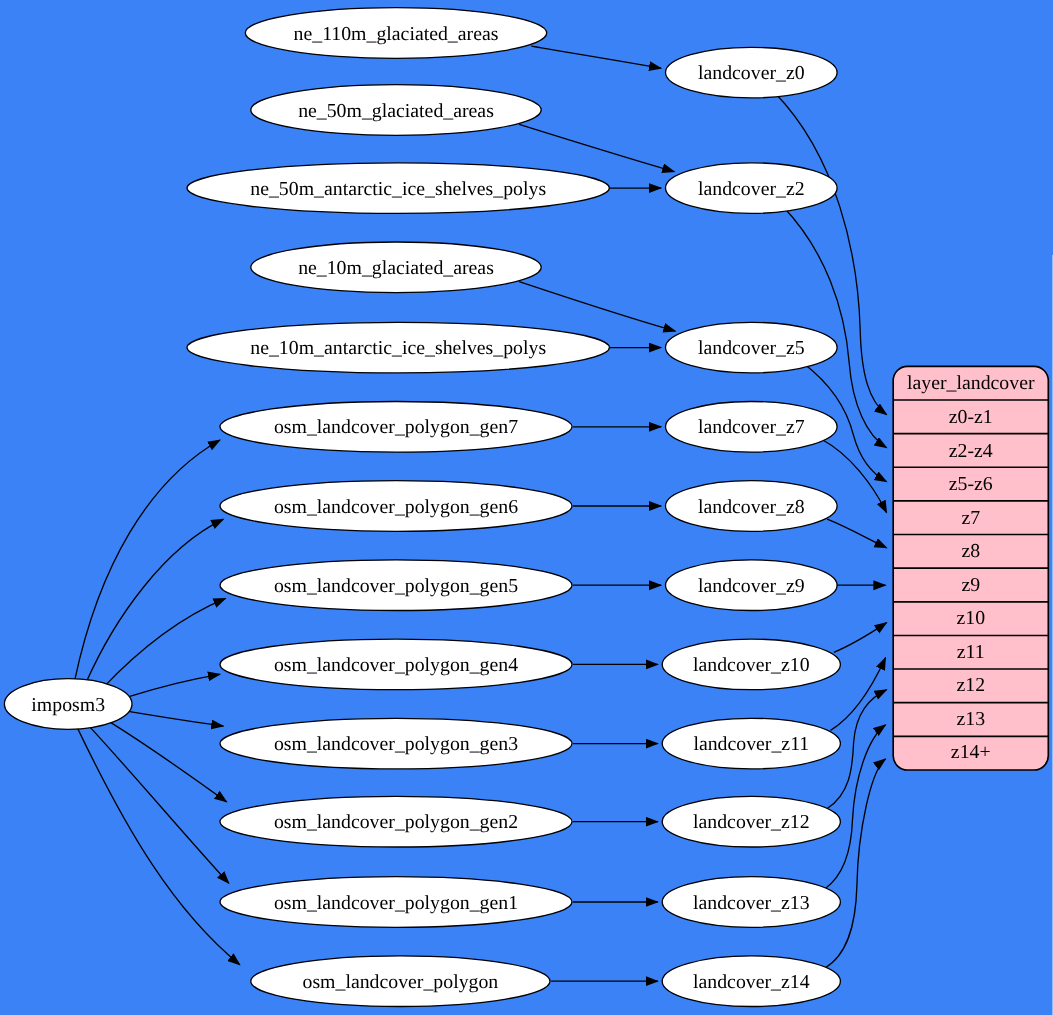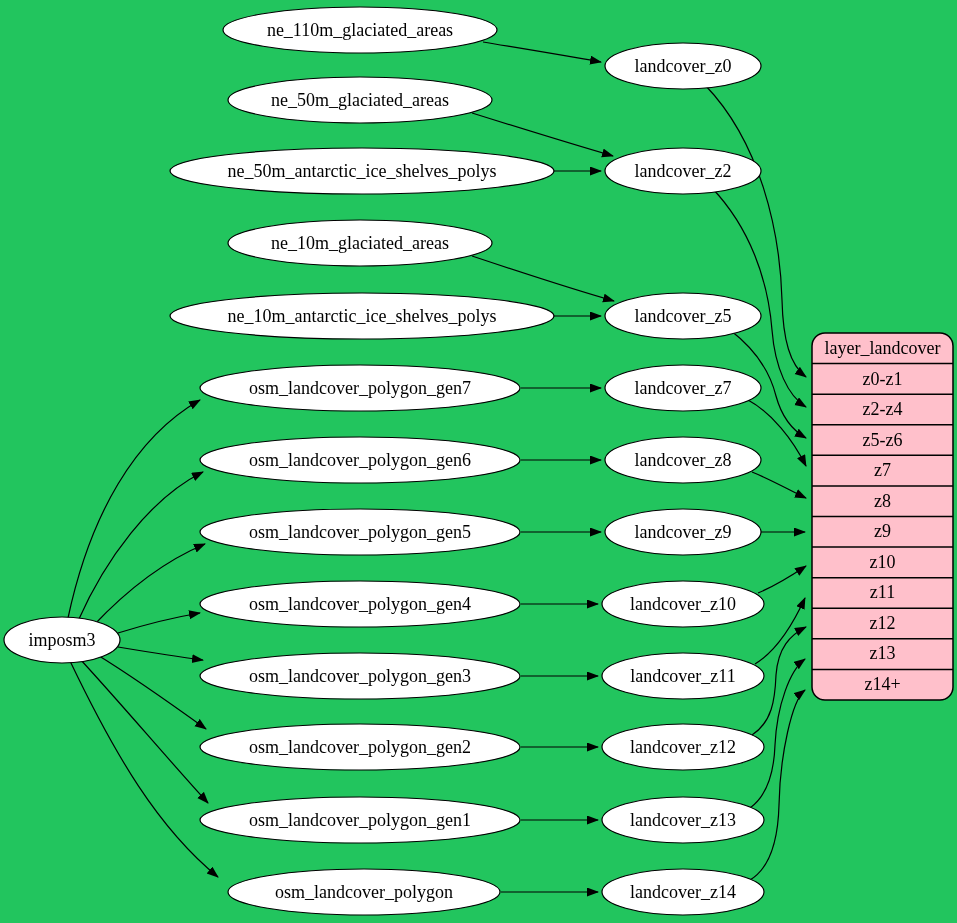--- a/index.html
+++ b/index.html
@@ -1,16 +1,16 @@
 <!DOCTYPE html>
 <html><head>
 <meta charset="utf-8">
 <style>
   html, body { margin: 0; padding: 0; background: #ffffff; }
-  .canvas { width: 957px; height: 923px; position: relative; background: #22c55e; }
+  .canvas { width: 957px; height: 923px; position: relative; background: #3b82f6; }
   svg { display: block; font-family: "Liberation Serif", "DejaVu Serif", serif; }
   .node-shape { fill: #ffffff; stroke: #000000; stroke-width: 1.2; }
   .node-label { font-size: 18px; fill: #000000; text-anchor: middle; }
   .edge { fill: none; stroke: #000000; stroke-width: 1.2; }
   .tbl-border { stroke: #000000; stroke-width: 1.5; }
   .tbl-divider { stroke: #000000; stroke-width: 1.5; }
   .tbl-label { font-size: 18px; fill: #000000; text-anchor: middle; }
 </style>
 </head>
 <body>

